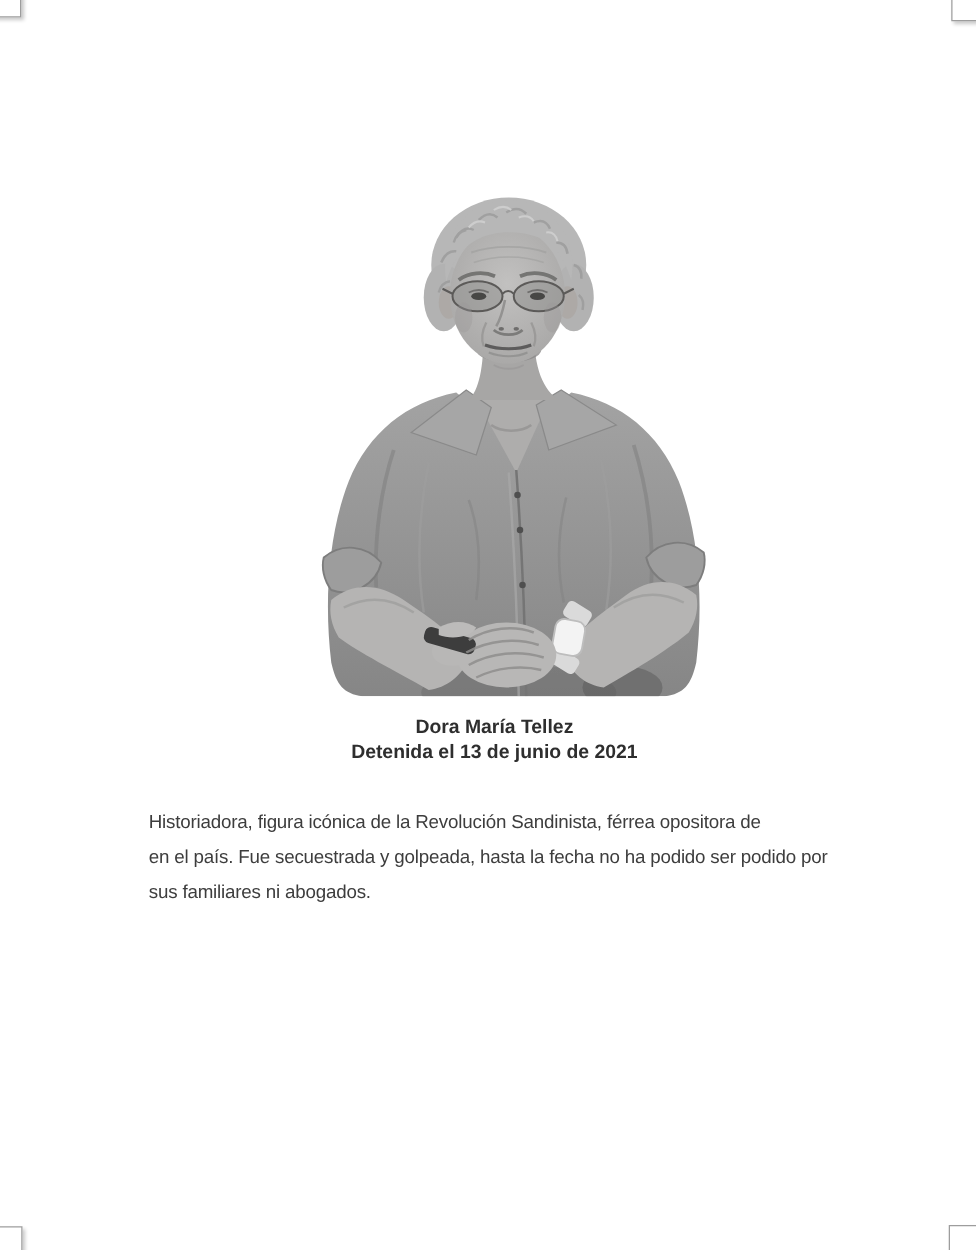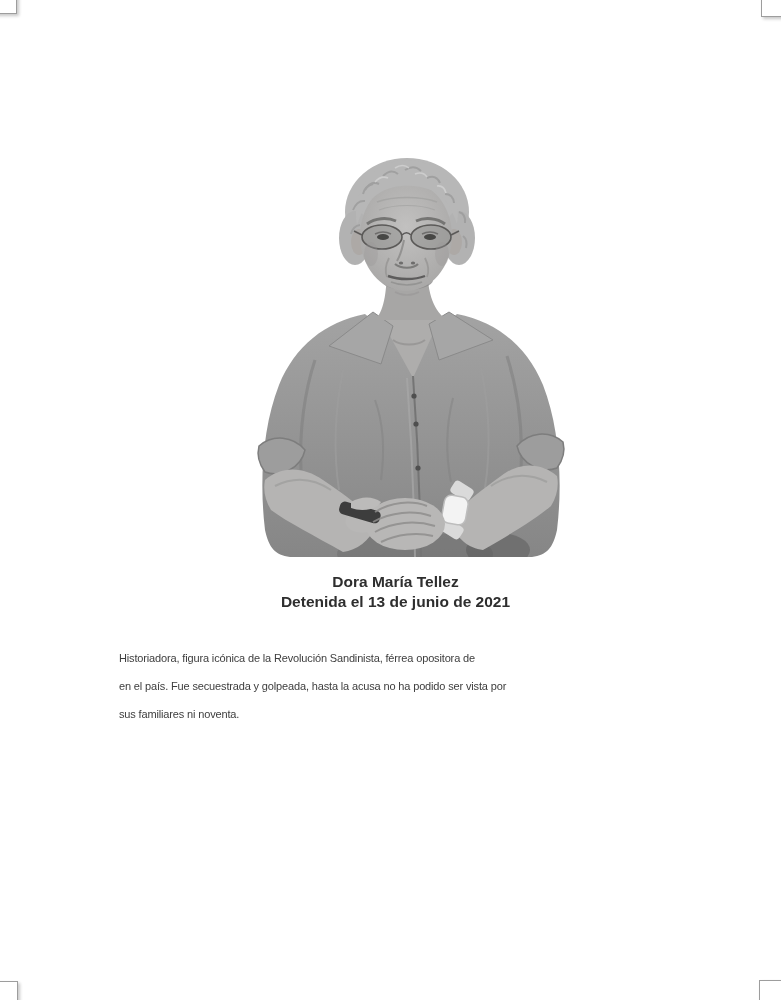--- a/index.html
+++ b/index.html
@@ -20,21 +20,21 @@
   .portrait{position:absolute;left:255px;top:150px;width:312px;height:410px;margin:0;padding:0;}
   .portrait svg{display:block;width:312px;height:410px;}
 
   .caption{
     position:absolute;top:572px;left:0;width:781px;text-align:center;
     transform:translateX(5px);
     font-weight:bold;font-size:15.5px;line-height:20px;color:#2e2e2e;
   }
   .paragraph{
     position:absolute;left:119px;top:644px;
-    font-size:11px;line-height:28px;letter-spacing:-0.15px;color:#3d3d3d;
+    font-size:15px;line-height:28px;letter-spacing:-0.15px;color:#3d3d3d;
   }
   .pline{white-space:nowrap;height:28px;}
 </style>
 </head>
 <body>
 
 <div class="page">
 
   <div class="corner tl"></div>
   <div class="corner tr"></div>
@@ -177,17 +177,17 @@
     </svg>
   </figure>
 
   <div class="caption">
     <div class="caption-line">Dora María Tellez</div>
     <div class="caption-line">Detenida el 13 de junio de 2021</div>
   </div>
 
   <div class="paragraph">
     <div class="pline">Historiadora, figura icónica de la Revolución Sandinista, férrea opositora de</div>
-    <div class="pline">en el país. Fue secuestrada y golpeada, hasta la acusa no ha podido ser vista por</div>
-    <div class="pline">sus familiares ni noventa.</div>
+    <div class="pline">en el país. Fue secuestrada y golpeada, hasta la fecha no ha podido ser podido por</div>
+    <div class="pline">sus familiares ni abogados.</div>
   </div>
 
 </div>
 
 </body></html>

